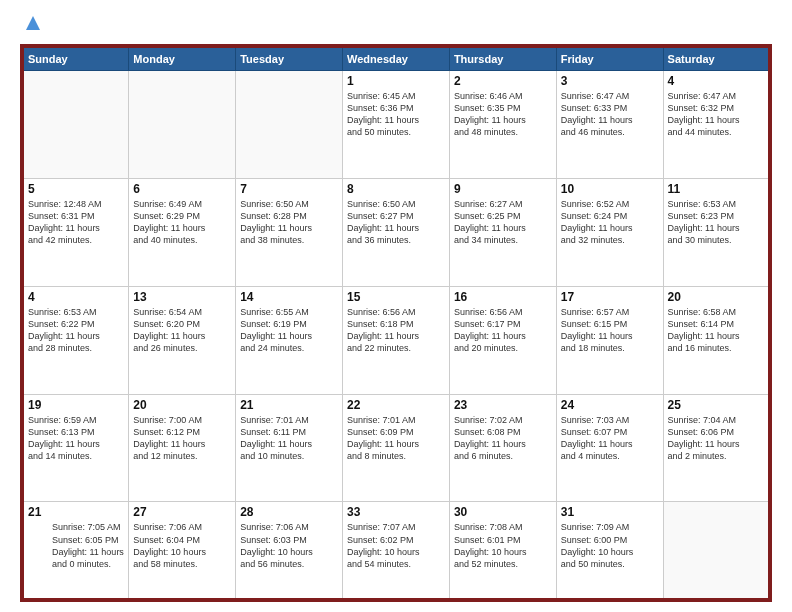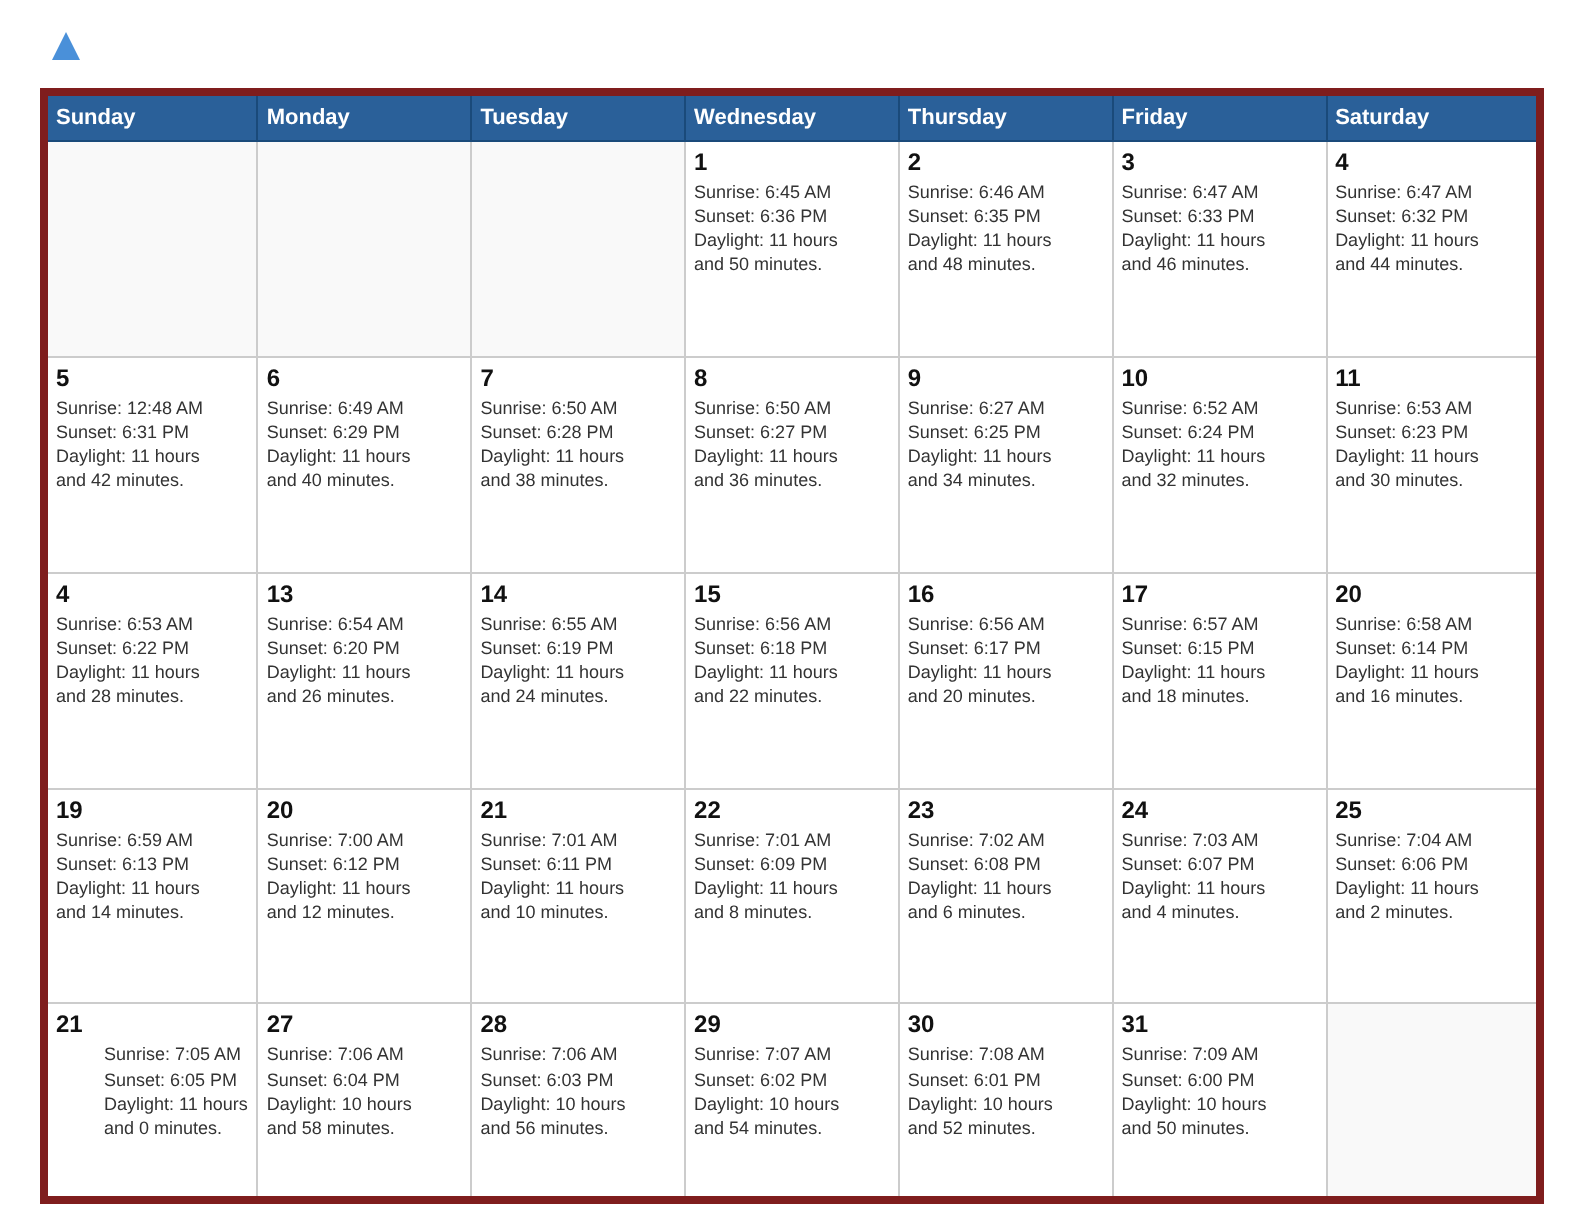--- a/index.html
+++ b/index.html
@@ -326,21 +326,21 @@
 and 58 minutes.</div>
           </td>
           <td>
             <span class="day-num">28</span>
             <div class="day-info" style="white-space: pre-line;">Sunrise: 7:06 AM
 Sunset: 6:03 PM
 Daylight: 10 hours
 and 56 minutes.</div>
           </td>
           <td>
-            <span class="day-num">29</span>
+            <span class="day-num">33</span>
             <div class="day-info" style="white-space: pre-line;">Sunrise: 7:07 AM
 Sunset: 6:02 PM
 Daylight: 10 hours
 and 54 minutes.</div>
           </td>
           <td>
             <span class="day-num">30</span>
             <div class="day-info" style="white-space: pre-line;">Sunrise: 7:08 AM
 Sunset: 6:01 PM
 Daylight: 10 hours

